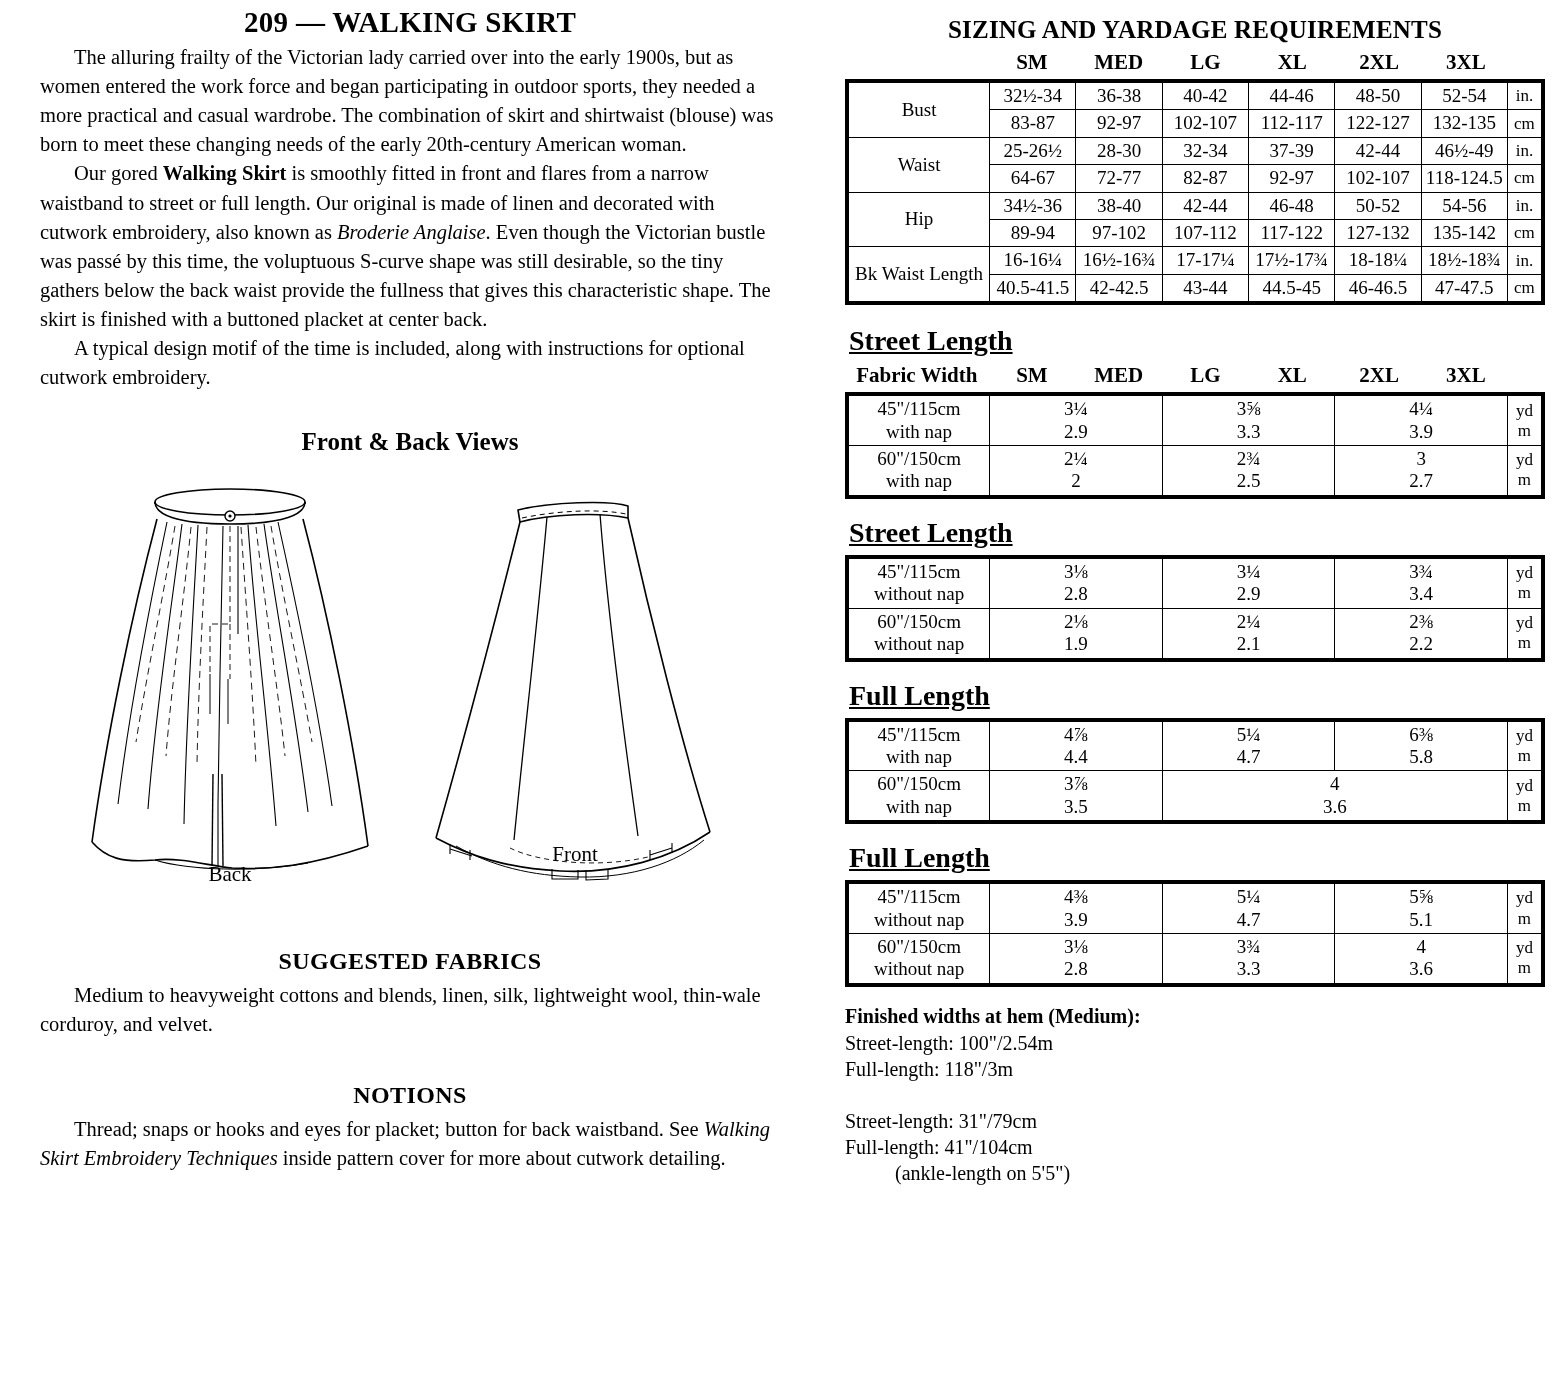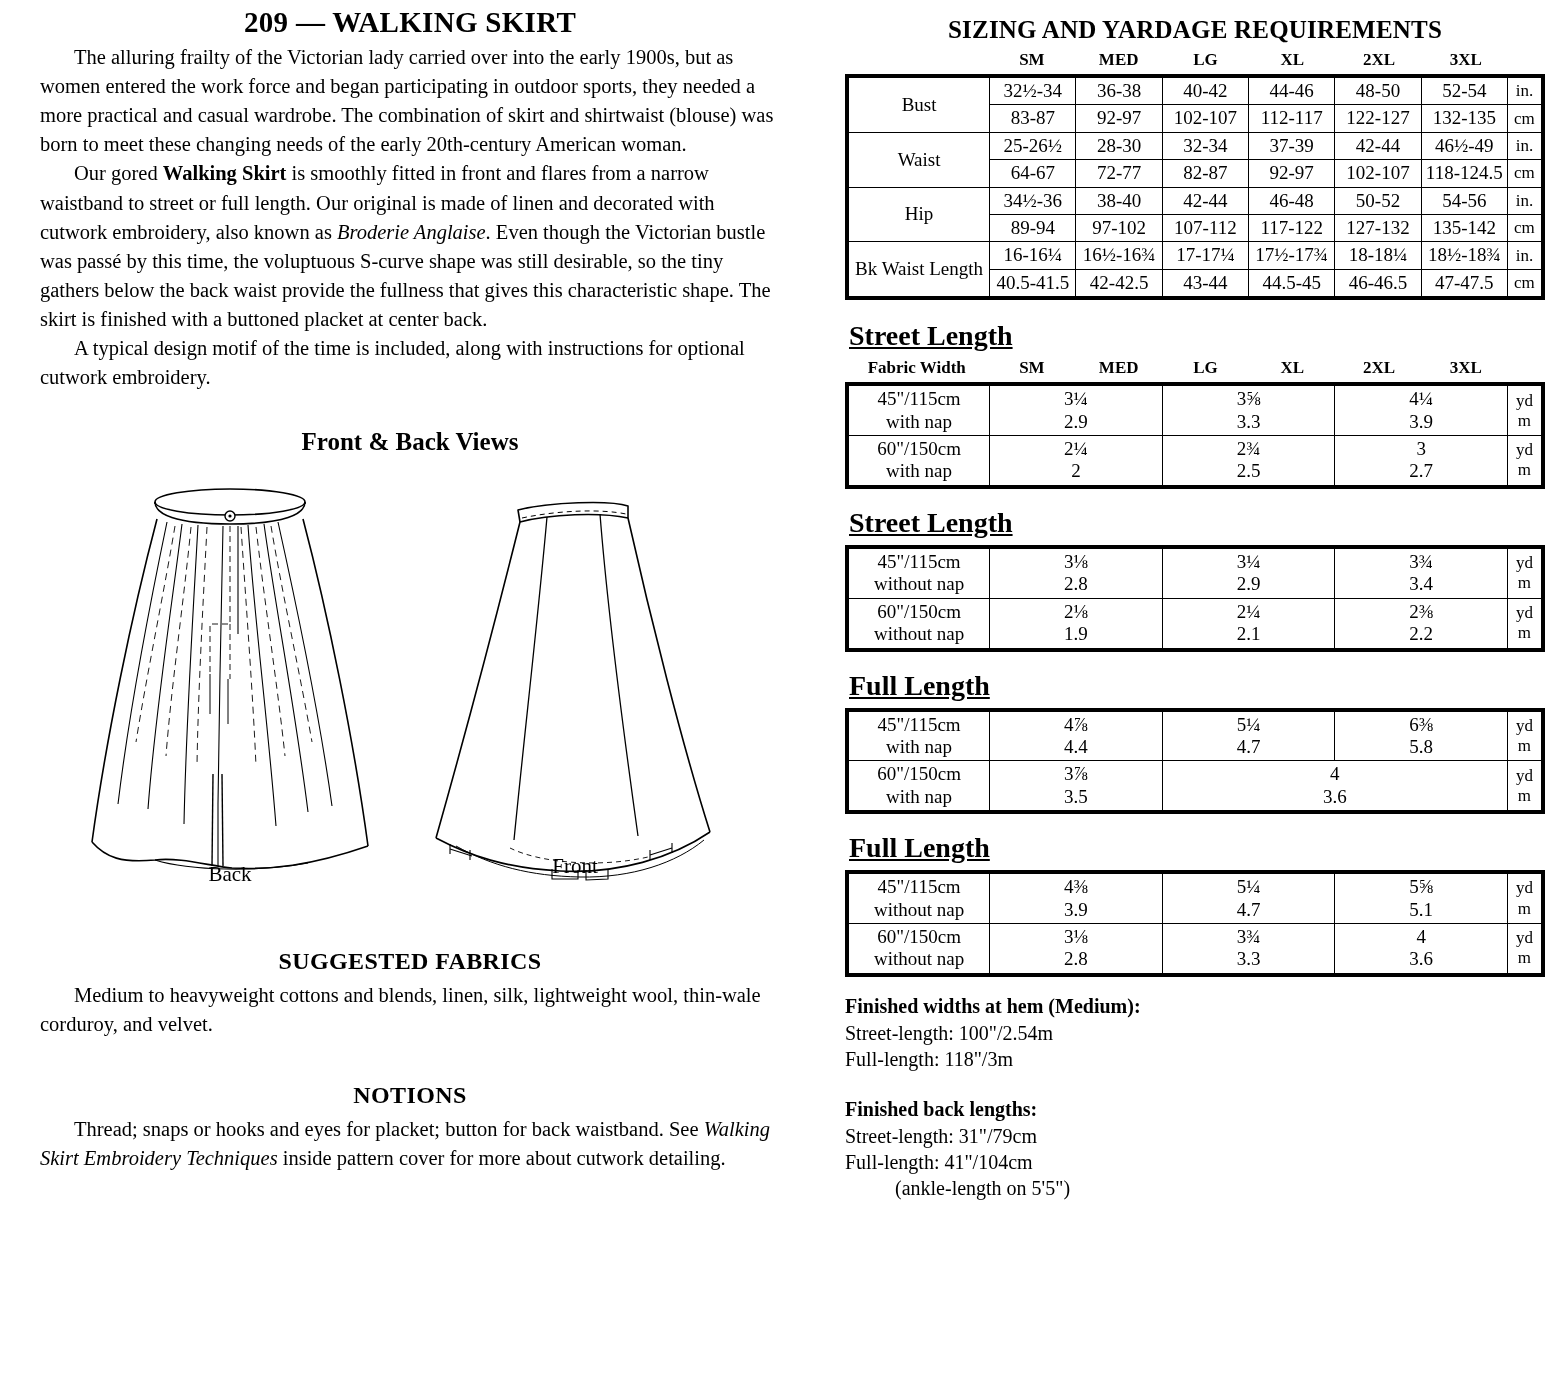--- a/index.html
+++ b/index.html
@@ -105,21 +105,21 @@
     width: 160px;
   }
 
   
   table {
     border-collapse: collapse;
     width: 100%;
     table-layout: fixed;
   }
   .sizing-head td, .yard-head td {
-    font-size: 17px;
+    font-size: 21px;
     font-weight: bold;
     text-align: center;
     padding: 0 0 4px 0;
     border: none;
   }
   .sizing-head td.rowlbl, .yard-head td.rowlbl {
     text-align: center;
   }
   .framed {
     border: 4px solid #000;
@@ -262,21 +262,21 @@
         <g fill="none" stroke="#000" stroke-width="0.9" stroke-dasharray="5 4">
           <path d="M100,360 C130,375 190,380 238,369"></path>
         </g>
 
         <g fill="none" stroke="#000" stroke-width="1.0" stroke-dasharray="5 4">
           <path d="M112,30 C150,22 192,21 216,26"></path>
         </g>
       </svg>
 
       <div class="view-label" style="left:110px; top:396px;">Back</div>
-      <div class="view-label" style="left:455px; top:388px;">Front</div>
+      <div class="view-label" style="left:455px; top:376px;">Front</div>
     </div>
 
     <div style="height:22px"></div>
 
     <div class="section-head">SUGGESTED FABRICS</div>
     <p class="centeredblock">Medium to heavyweight cottons and blends, linen, silk, lightweight wool, thin-wale corduroy, and velvet.</p>
 
     <div style="height:42px"></div>
 
     <div class="section-head">NOTIONS</div>
@@ -677,20 +677,19 @@
       </table>
     </div>
 
     <div style="margin-top:18px;">
       <div class="note-head">Finished widths at hem (Medium):</div>
       <p class="note-line">Street-length: 100"/2.54m</p>
       <p class="note-line">Full-length: 118"/3m</p>
 
       <div class="note-gap"></div>
 
-      <div class="note-head">Finished back lengths:</div>
       <p class="note-line">Street-length: 31"/79cm</p>
       <p class="note-line">Full-length: 41"/104cm</p>
       <p class="note-line ind">(ankle-length on 5'5")</p>
     </div>
 
   </div>
 </div>
 
 </body></html>

